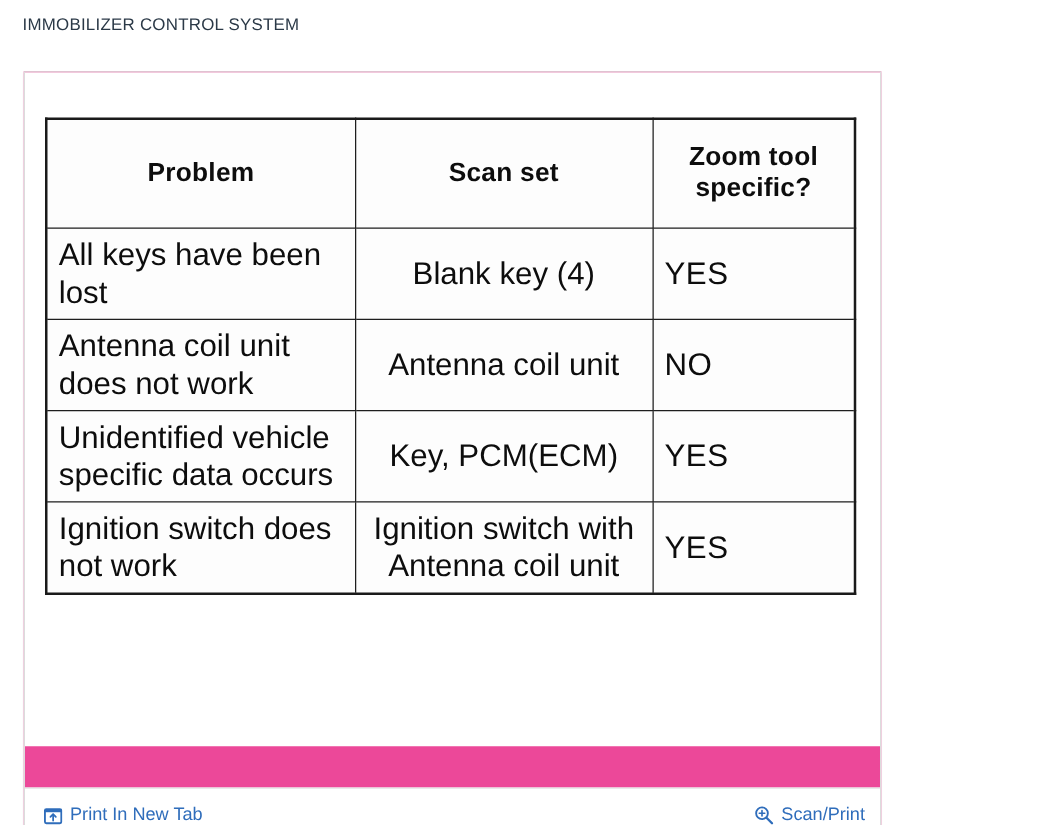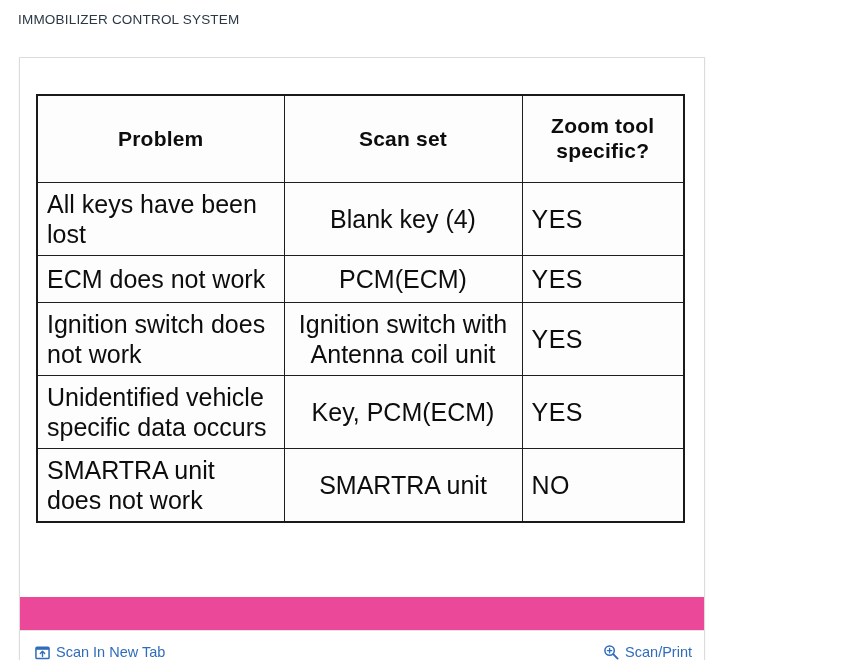--- a/index.html
+++ b/index.html
@@ -151,57 +151,52 @@
             <span>specific?</span>
           </th>
         </tr>
       </thead>
       <tbody>
         <tr class="r-tall">
           <td class="cell-problem">All keys have been lost</td>
           <td class="cell-part">Blank key (4)</td>
           <td class="cell-scan">YES</td>
         </tr>
-        <tr class="r-short">
-          <td class="cell-problem">ECM does not work</td>
-          <td class="cell-part">PCM(ECM)</td>
+        <tr class="r-tall">
+          <td class="cell-problem">Antenna coil unit does not work</td>
+          <td class="cell-part">Antenna coil unit</td>
+          <td class="cell-scan">NO</td>
+        </tr>
+        <tr class="r-tall">
+          <td class="cell-problem">Unidentified vehicle specific data occurs</td>
+          <td class="cell-part">Key, PCM(ECM)</td>
           <td class="cell-scan">YES</td>
         </tr>
         <tr class="r-tall">
           <td class="cell-problem">Ignition switch does not work</td>
           <td class="cell-part">Ignition switch with Antenna coil unit</td>
           <td class="cell-scan">YES</td>
-        </tr>
-        <tr class="r-tall">
-          <td class="cell-problem">Unidentified vehicle specific data occurs</td>
-          <td class="cell-part">Key, PCM(ECM)</td>
-          <td class="cell-scan">YES</td>
-        </tr>
-        <tr class="r-tall">
-          <td class="cell-problem">SMARTRA unit does not work</td>
-          <td class="cell-part">SMARTRA unit</td>
-          <td class="cell-scan">NO</td>
         </tr>
       </tbody>
     </table>
 
   </div>
 
   <div class="figure-toolbar">
 
     <span class="tool-link">
       <span class="tool-icon">
         <svg width="15" height="15" viewBox="0 0 16 16" aria-hidden="true">
           <rect x="1" y="2.5" width="14" height="12" rx="1.2" fill="none" stroke="#2f6dbb" stroke-width="1.6"></rect>
           <rect x="1" y="2.5" width="14" height="2.6" fill="#2f6dbb"></rect>
           <path d="M8 12.2 V7.2" stroke="#2f6dbb" stroke-width="1.5" stroke-linecap="round"></path>
           <path d="M5.7 9.1 L8 6.7 L10.3 9.1" fill="none" stroke="#2f6dbb" stroke-width="1.5" stroke-linecap="round" stroke-linejoin="round"></path>
         </svg>
       </span>
-      <span>Scan In New Tab</span>
+      <span>Print In New Tab</span>
     </span>
 
     <span class="tool-link">
       <span class="tool-icon">
         <svg width="16" height="16" viewBox="0 0 16 16" aria-hidden="true">
           <circle cx="6.6" cy="6.6" r="4.7" fill="none" stroke="#2f6dbb" stroke-width="1.5"></circle>
           <path d="M6.6 4.4 V8.8 M4.4 6.6 H8.8" stroke="#2f6dbb" stroke-width="1.3" stroke-linecap="round"></path>
           <path d="M10.2 10.2 L14.6 14.6" stroke="#2f6dbb" stroke-width="1.9" stroke-linecap="round"></path>
         </svg>
       </span>

